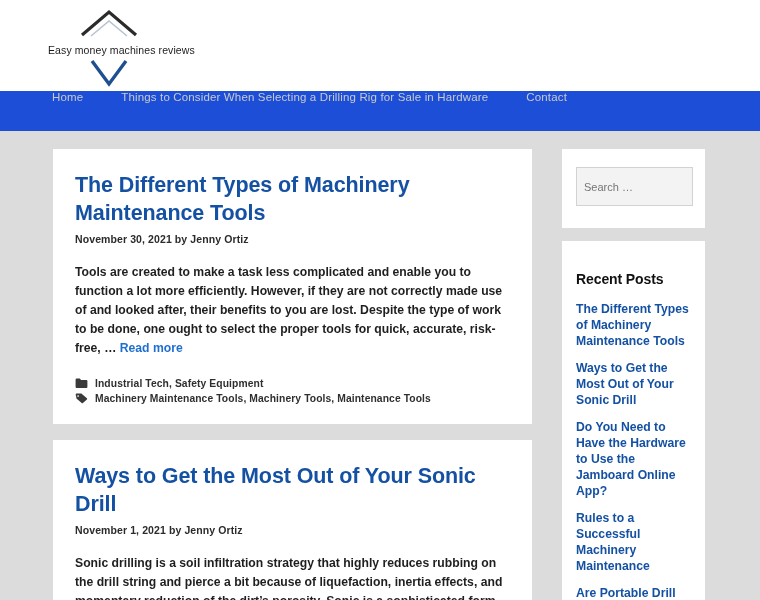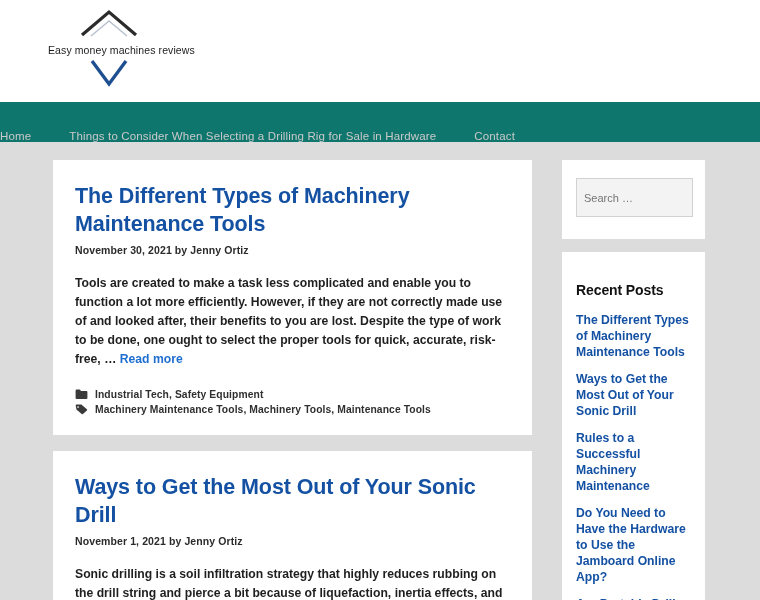--- a/index.html
+++ b/index.html
@@ -7,21 +7,21 @@
     margin: 0; padding: 0;
     width: 760px; height: 600px;
     overflow: hidden;
     background: #dcdcdc;
     font-family: "Liberation Sans", sans-serif;
   }
 
   
   .site-header {
     background: #ffffff;
-    height: 102px;
+    height: 91px;
     position: relative;
   }
   .logo-wrap {
     position: absolute;
     left: 48px; top: 8px;
     width: 122px;
     text-align: center;
   }
   .chev {
     display: block;
@@ -33,24 +33,25 @@
     color: #1c1c1c;
     letter-spacing: .1px;
     font-weight: 400;
     line-height: 14px;
     white-space: nowrap;
   }
   .chev-down { margin-top: 1px; }
 
   
   .site-nav {
-    background: #0f766e;
+    background: #1d4ed8;
     height: 40px;
     display: flex;
-    align-items: flex-end;
+    align-items: flex-start;
+    padding-left: 52px;
   }
   .nav-item {
     color: #c9c9c9;
     font-size: 11.5px;
     text-decoration: none;
     margin-right: 38px;
     white-space: nowrap;
     letter-spacing: .15px;
   }
   .nav-item:last-child { margin-right: 0; }
@@ -238,24 +239,24 @@
     <section class="widget">
       <h3 class="widget-title">Recent Posts</h3>
       <ul class="recent-list">
         <li>
             <a class="recent-link" href="#">The Different Types of Machinery Maintenance Tools</a>
           </li>
         <li>
             <a class="recent-link" href="#">Ways to Get the Most Out of Your Sonic Drill</a>
           </li>
         <li>
+            <a class="recent-link" href="#">Do You Need to Have the Hardware to Use the Jamboard Online App?</a>
+          </li>
+        <li>
             <a class="recent-link" href="#">Rules to a Successful Machinery Maintenance</a>
-          </li>
-        <li>
-            <a class="recent-link" href="#">Do You Need to Have the Hardware to Use the Jamboard Online App?</a>
           </li>
         <li>
             <a class="recent-link" href="#">Are Portable Drill Rigs Better Than Regular Ones?</a>
           </li>
       </ul>
     </section>
 
   </aside>
 </div>
 

